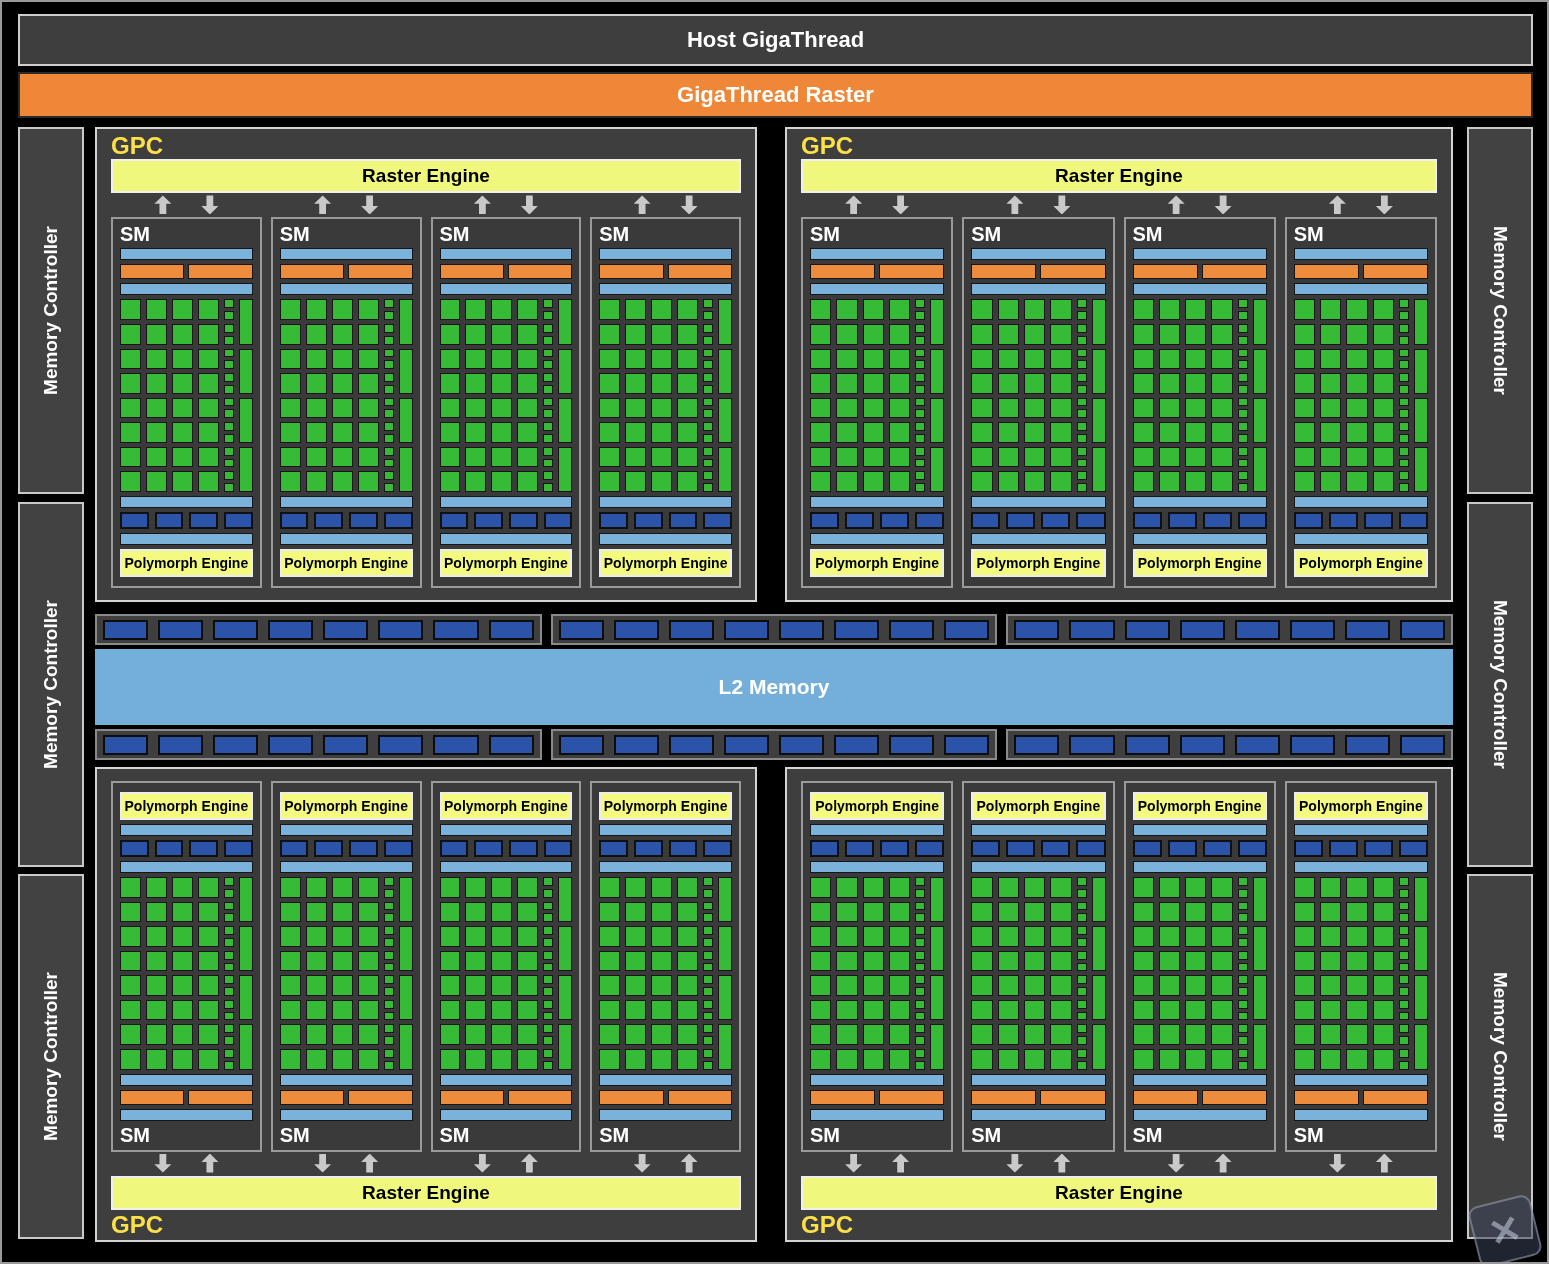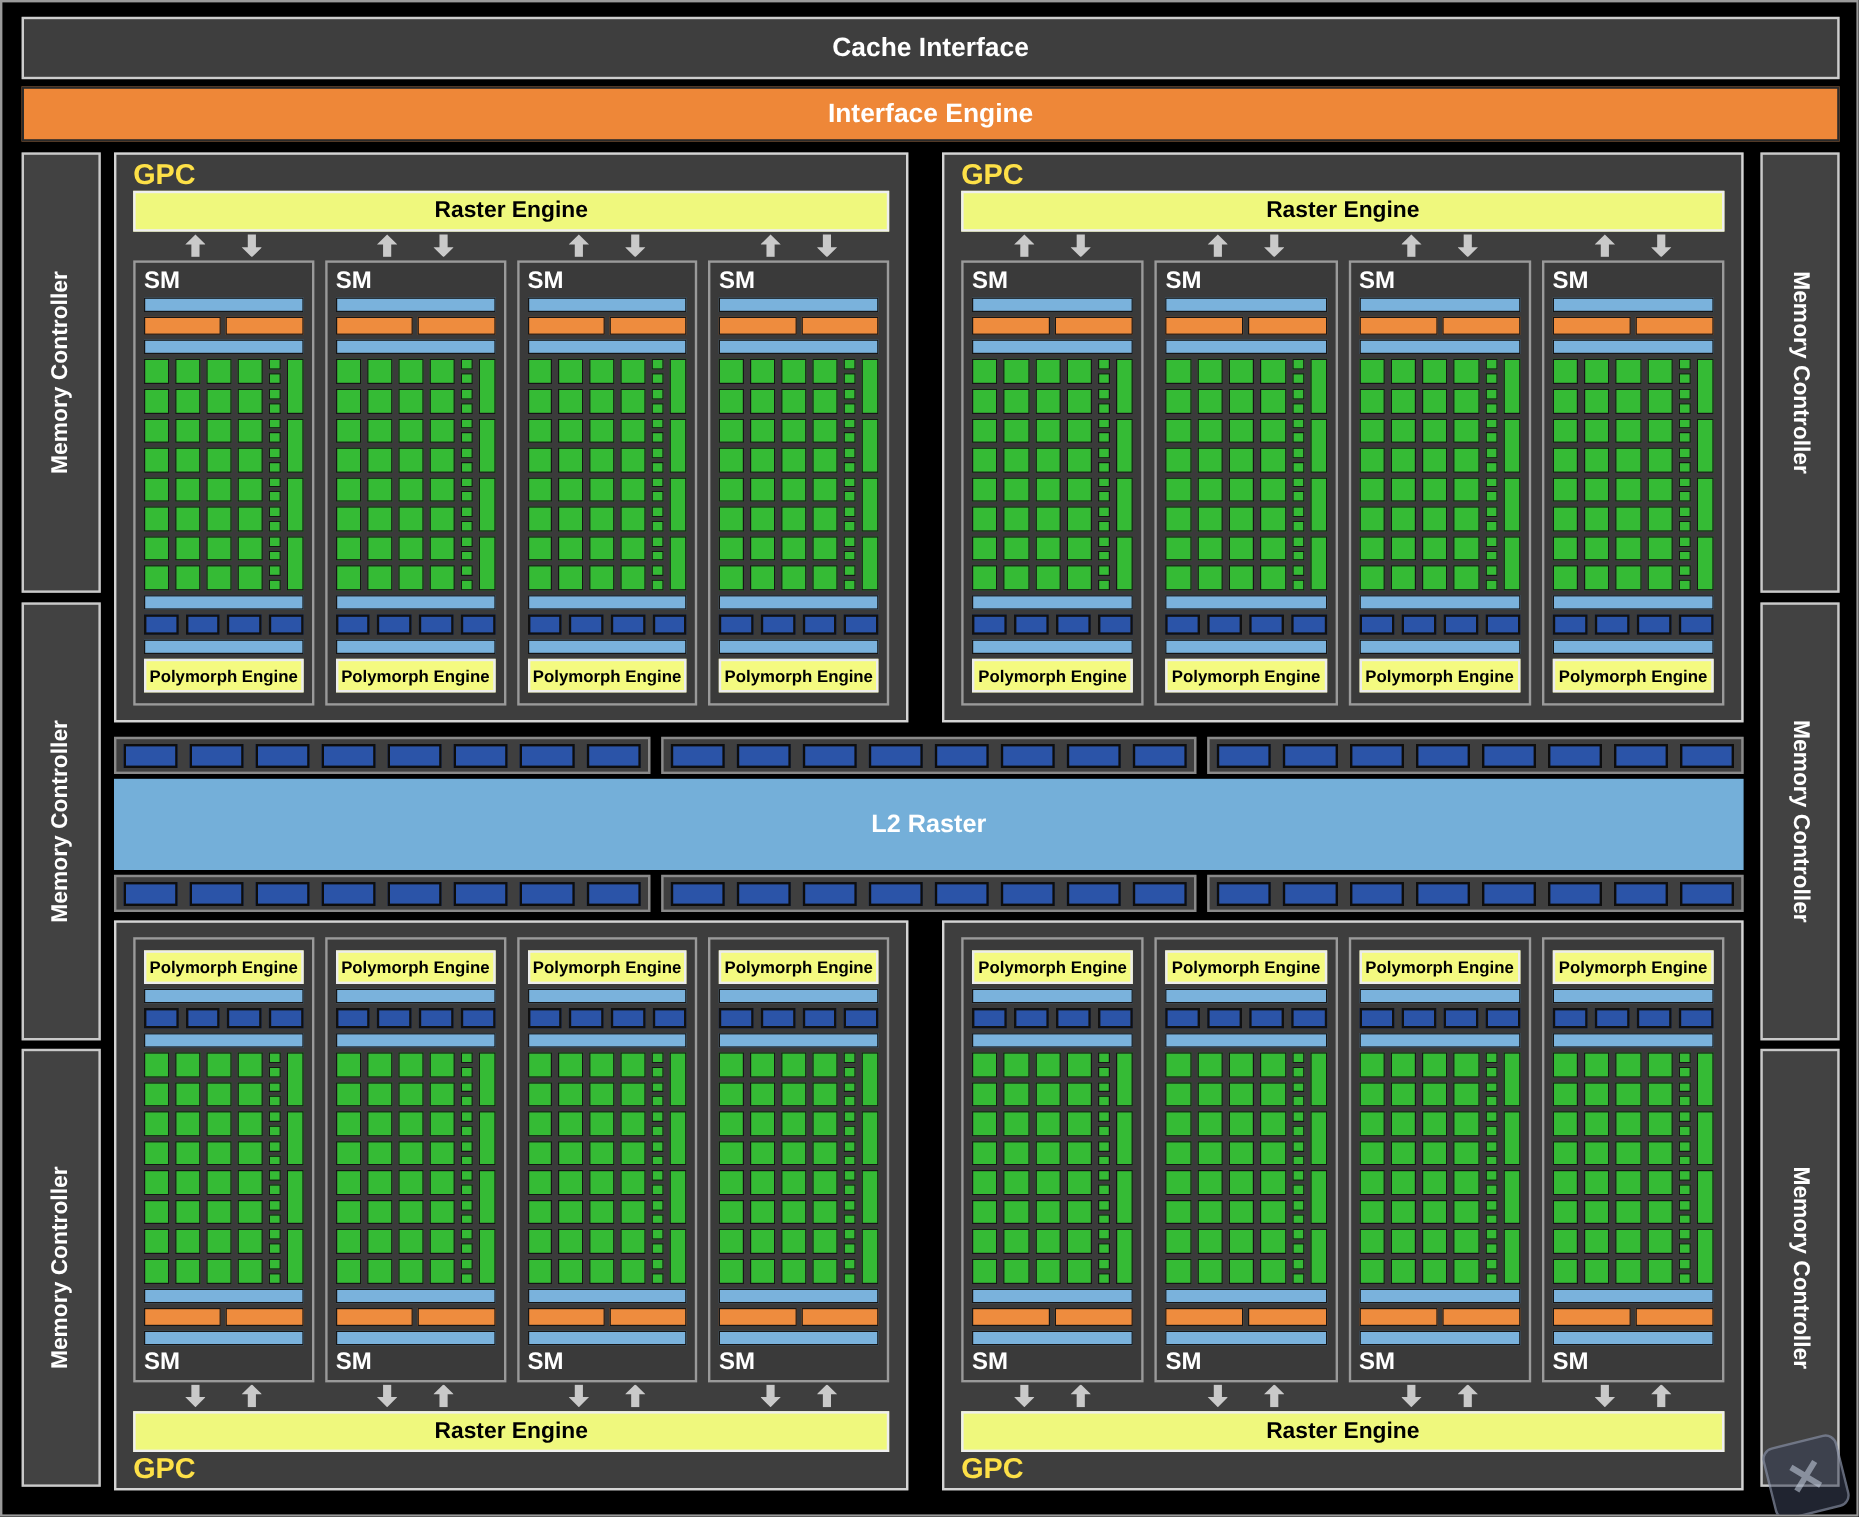--- a/index.html
+++ b/index.html
@@ -80,25 +80,25 @@
   #wm-text{font-size:31px;font-weight:bold;letter-spacing:1px;
     color:rgba(95,105,125,0.72);
     text-shadow:0 1px 1px rgba(220,225,235,0.35),0 -1px 1px rgba(0,0,0,0.6);}
 </style>
 </head>
 <body>
 
 <div id="canvas">
 
   <div id="host" class="topbar">
-    <span>Cache Interface</span>
+    <span>Host GigaThread</span>
   </div>
 
   <div id="giga" class="topbar">
-    <span>Interface Engine</span>
+    <span>GigaThread Raster</span>
   </div>
 
   <div id="mc-mounts">
       <div class="mc left" style="left: 16px; top: 125px; height: 367px;">
         <div class="mc-text" style="display: inline-block;">Memory Controller</div>
       </div>
       <div class="mc left" style="left: 16px; top: 500px; height: 365px;">
         <div class="mc-text" style="display: inline-block;">Memory Controller</div>
       </div>
       <div class="mc left" style="left: 16px; top: 872px; height: 365px;">
@@ -1687,21 +1687,21 @@
         <div class="strip-cell"></div>
         <div class="strip-cell"></div>
         <div class="strip-cell"></div>
         <div class="strip-cell"></div>
         <div class="strip-cell"></div>
         <div class="strip-cell"></div>
       </div>
     </div>
 
   <div id="l2">
-    <span>L2 Raster</span>
+    <span>L2 Memory</span>
   </div>
 
   <div id="strip-bottom" class="strip-row">
       <div class="strip">
         <div class="strip-cell"></div>
         <div class="strip-cell"></div>
         <div class="strip-cell"></div>
         <div class="strip-cell"></div>
         <div class="strip-cell"></div>
         <div class="strip-cell"></div>

